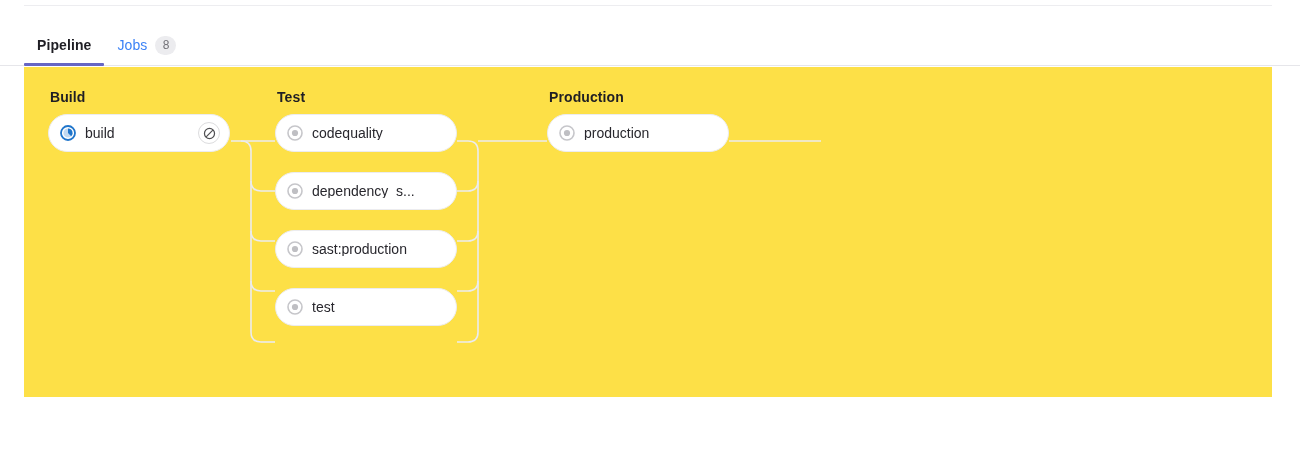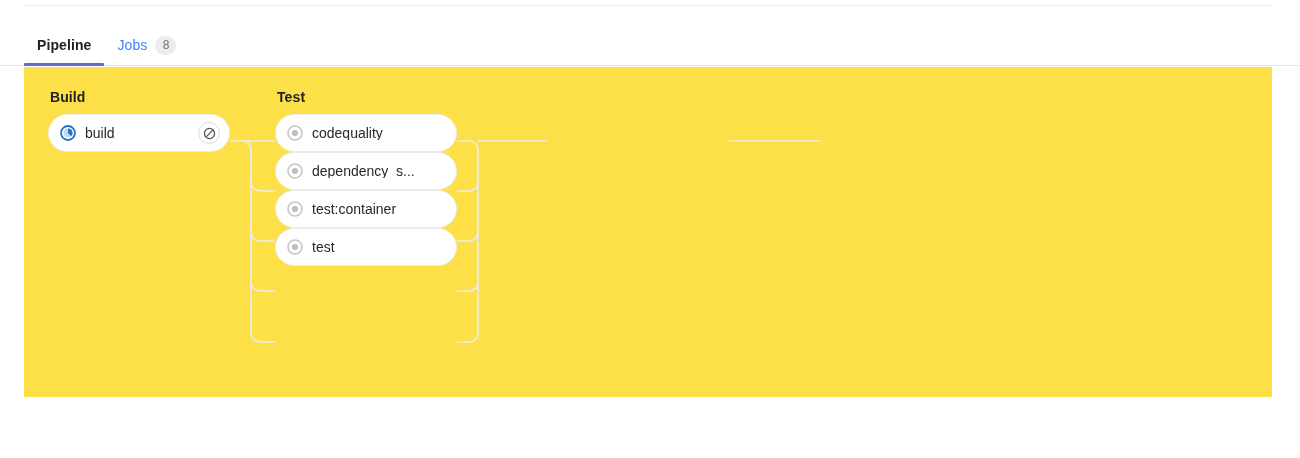--- a/index.html
+++ b/index.html
@@ -137,21 +137,21 @@
     left: 0;
   }
 
   
   .job {
     position: relative;
     display: flex;
     align-items: center;
     width: 182px;
     height: 38px;
-    margin-bottom: 0;
+    margin-bottom: 20px;
     padding: 0 10px 0 11px;
     background: #ffffff;
     border: 1px solid #ececef;
     border-radius: 19px;
     cursor: pointer;
   }
   .job:last-child { margin-bottom: 0; }
 
   .job-name {
     font-size: 14px;
@@ -298,34 +298,50 @@
           </div>
 
 
           <div class="job">
             <span class="status-icon">
               <svg viewBox="0 0 16 16" width="16" height="16">
                 <circle cx="8" cy="8" r="7" fill="none" stroke="#c6c6ca" stroke-width="1.6"></circle>
                 <circle cx="8" cy="8" r="3.1" fill="#bfbfc3"></circle>
               </svg>
             </span>
-            <span class="job-name">test:container</span>
+            <span class="job-name">sast:production</span>
           </div>
 
           <div class="job">
             <span class="status-icon">
               <svg viewBox="0 0 16 16" width="16" height="16">
                 <circle cx="8" cy="8" r="7" fill="none" stroke="#c6c6ca" stroke-width="1.6"></circle>
                 <circle cx="8" cy="8" r="3.1" fill="#bfbfc3"></circle>
               </svg>
             </span>
             <span class="job-name">test</span>
           </div>
 
         </div>
       </div>
 
+      <div class="stage" style="left:523px; width:182px;">
+        <div class="stage-title">Production</div>
+        <div class="jobs">
+
+          <div class="job">
+            <span class="status-icon">
+              <svg viewBox="0 0 16 16" width="16" height="16">
+                <circle cx="8" cy="8" r="7" fill="none" stroke="#c6c6ca" stroke-width="1.6"></circle>
+                <circle cx="8" cy="8" r="3.1" fill="#bfbfc3"></circle>
+              </svg>
+            </span>
+            <span class="job-name">production</span>
+          </div>
+
+        </div>
+      </div>
 
 
     </div>
   </div>
 
 </div>
 
 </body></html>

